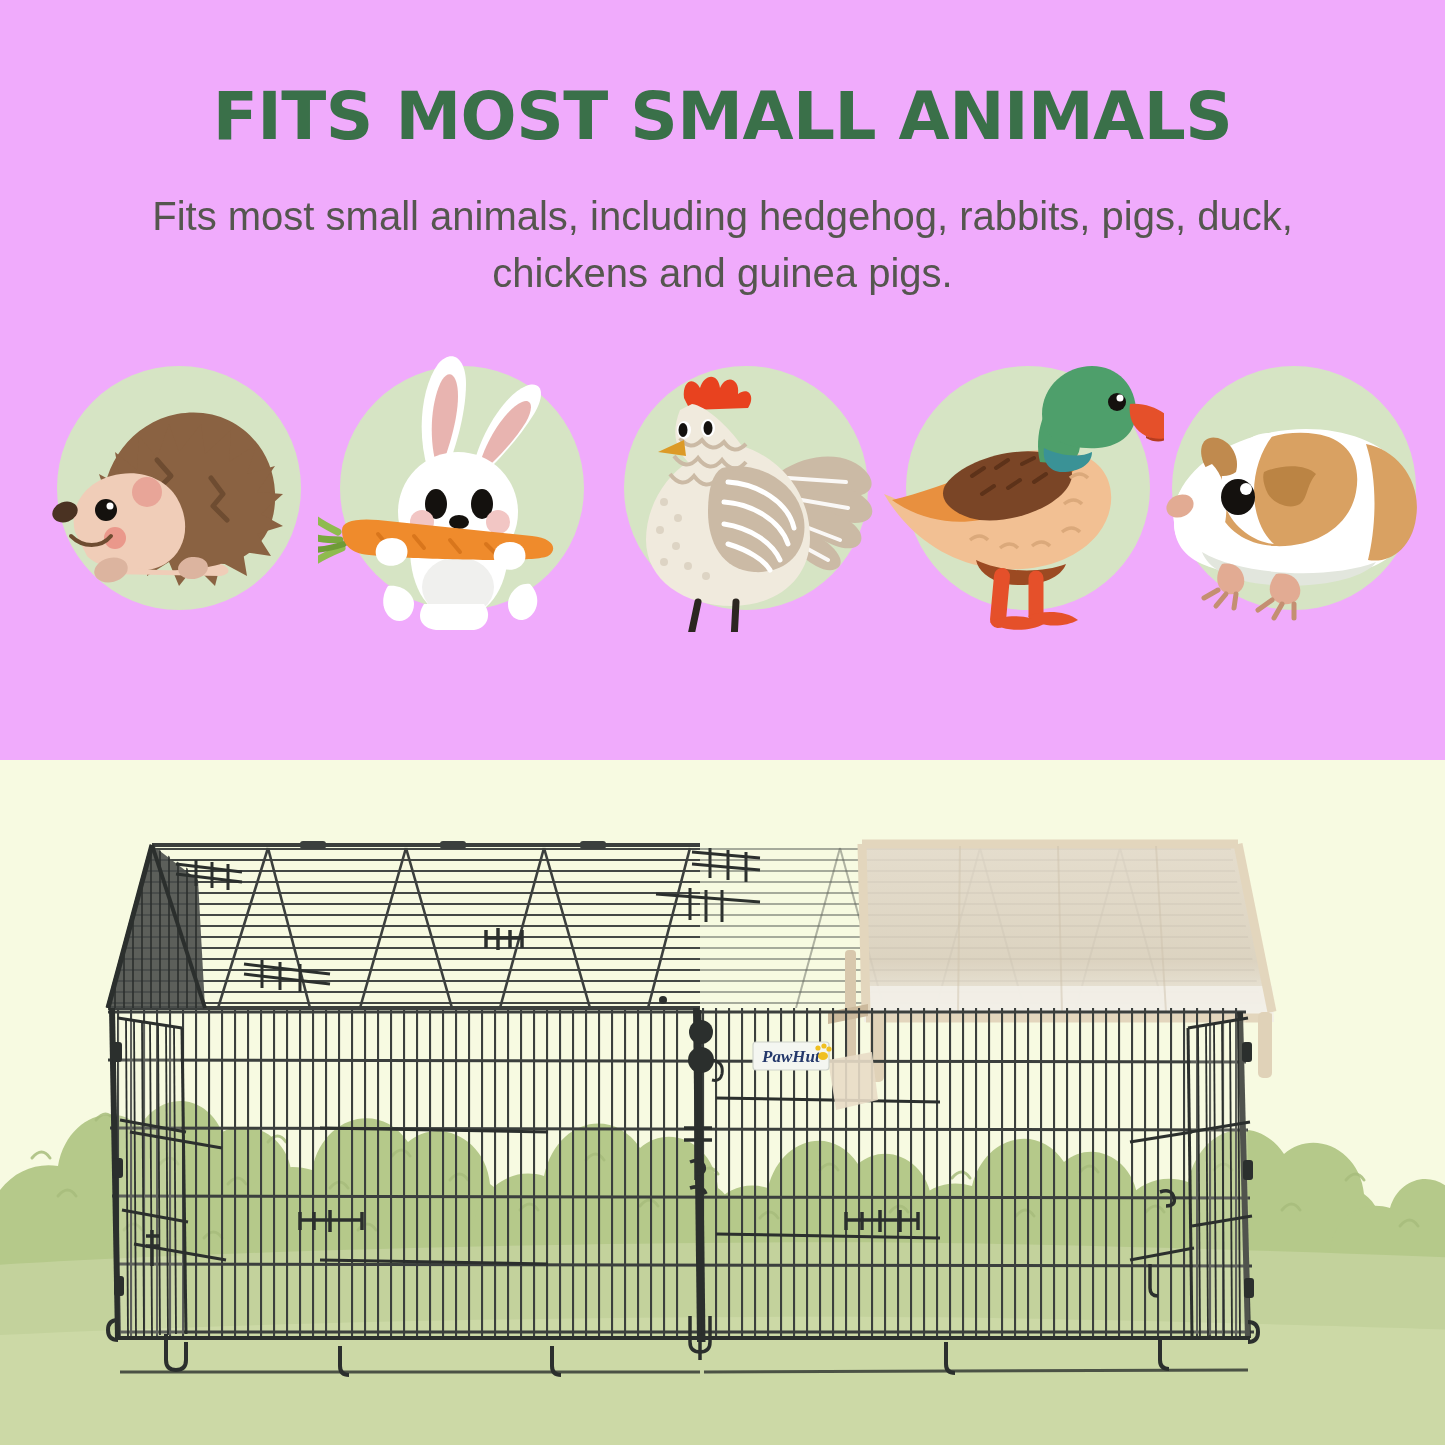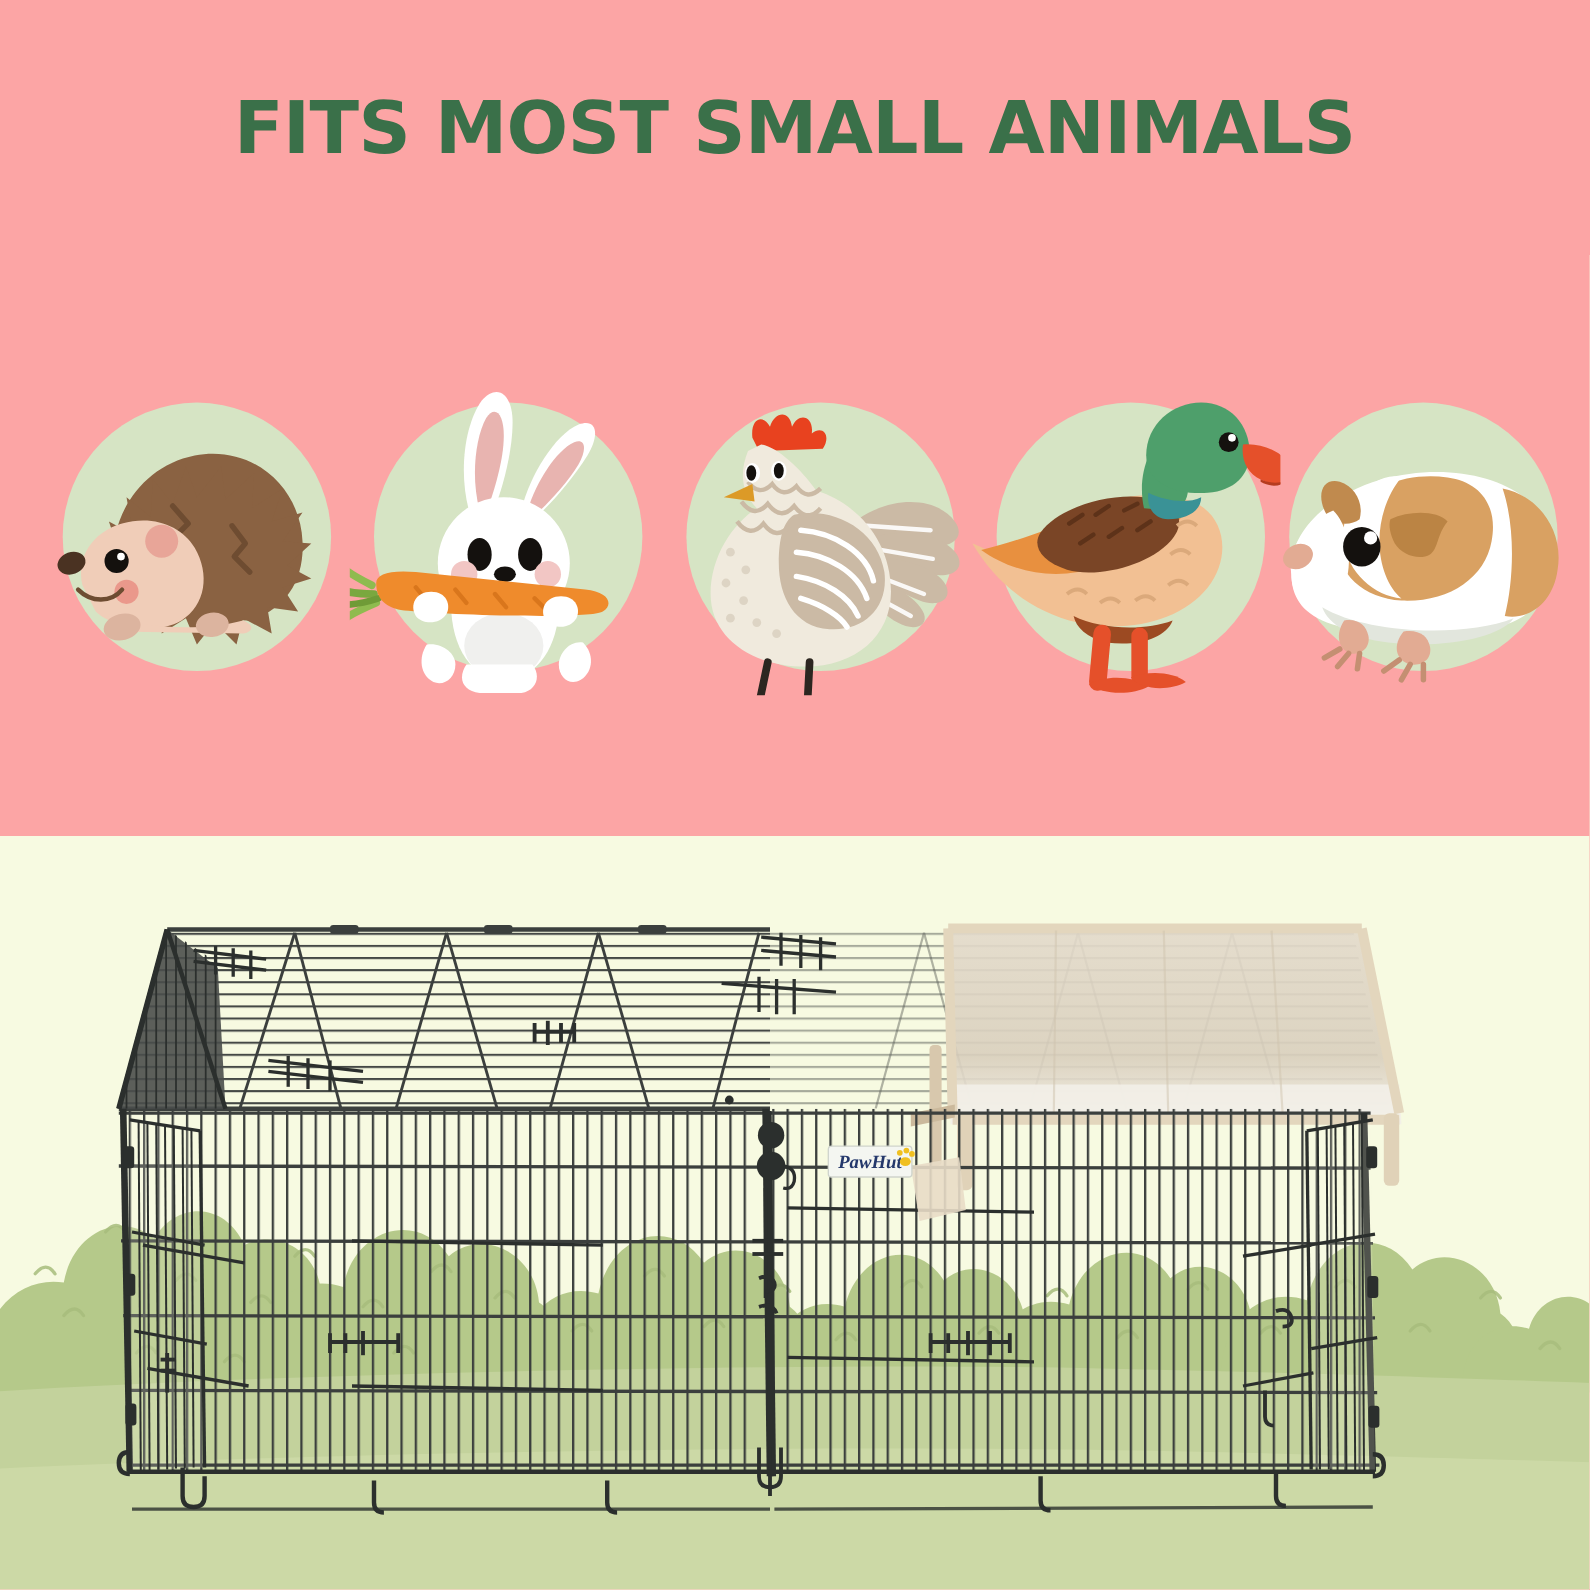--- a/index.html
+++ b/index.html
@@ -3,21 +3,21 @@
 <meta charset="utf-8">
 <style>
   * { margin:0; padding:0; box-sizing:border-box; }
   html, body { width:1445px; height:1445px; }
   body {
     font-family: "Liberation Sans", sans-serif;
     background: #f7fae1;
     overflow: hidden;
     position: relative;
   }
-  #stage { position:relative; width:1445px; height:1445px; background:#fca5a5; }
+  #stage { position:relative; width:1445px; height:1445px; background:#f0abfc; }
 
   
   .headline {
     position:absolute; top:78px; left:0; width:1445px;
     text-align:center;
     font-size:66px;
     font-weight:bold;
     letter-spacing:-0.5px;
     color:#3a7049;
     font-family:"DejaVu Sans", sans-serif;
@@ -55,20 +55,21 @@
     text-align:right;
   }
   .scene svg { display:block; }
 </style>
 </head>
 <body>
 
 <div id="stage">
 
   <div class="headline">FITS MOST SMALL ANIMALS</div>
+  <div class="subhead">Fits most small animals, including hedgehog, rabbits, pigs, duck, chickens and guinea pigs.</div>
 
   <div class="icon-row">
 
     <div class="icon-cell" style="left:35px;">
       <div class="icon-disc"></div>
       <svg class="icon-art" viewBox="0 0 280 280">
         <g>
 
           <path d="M68 170 C62 120 92 72 142 62 C196 52 238 92 240 140 C242 178 222 204 190 212 L90 208 Z" fill="#8a6242"></path>
 

